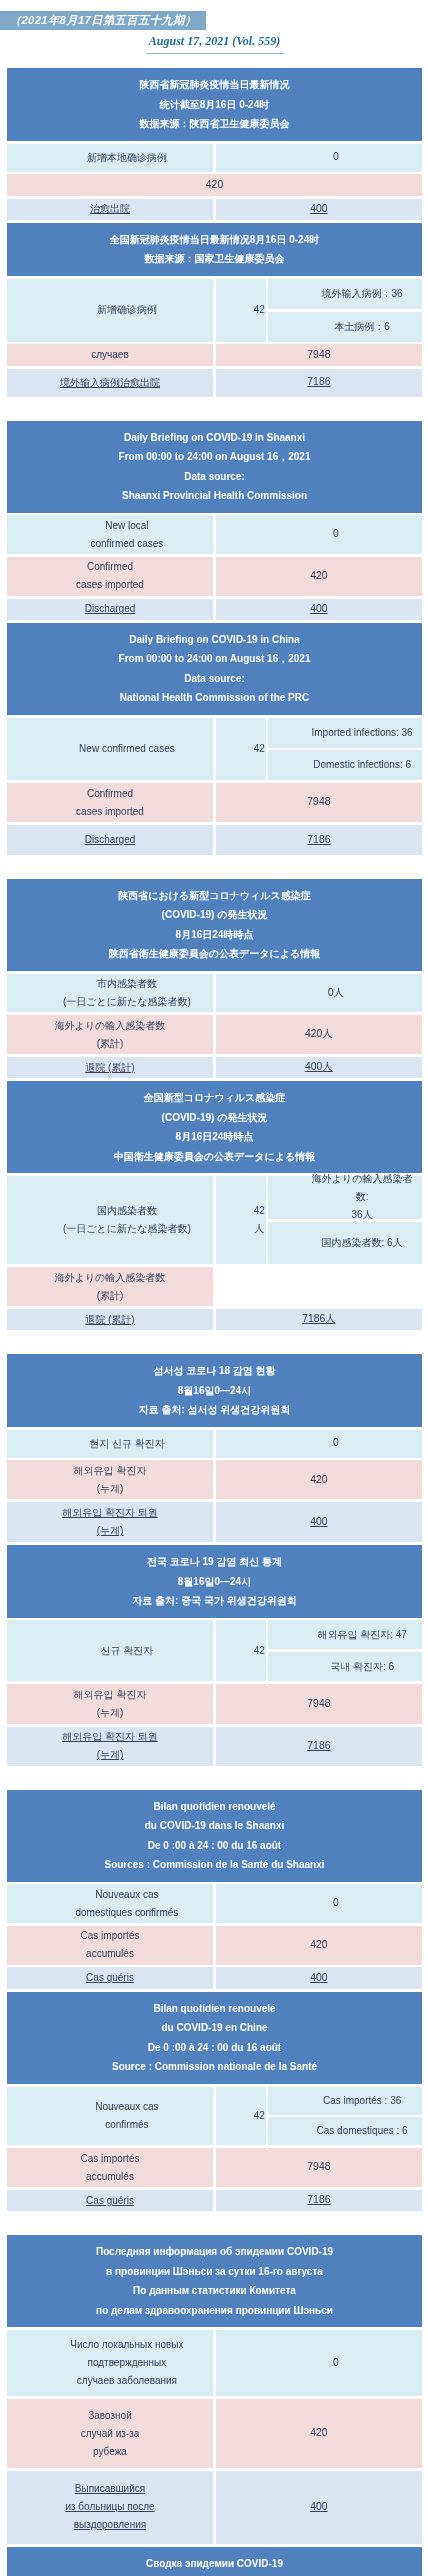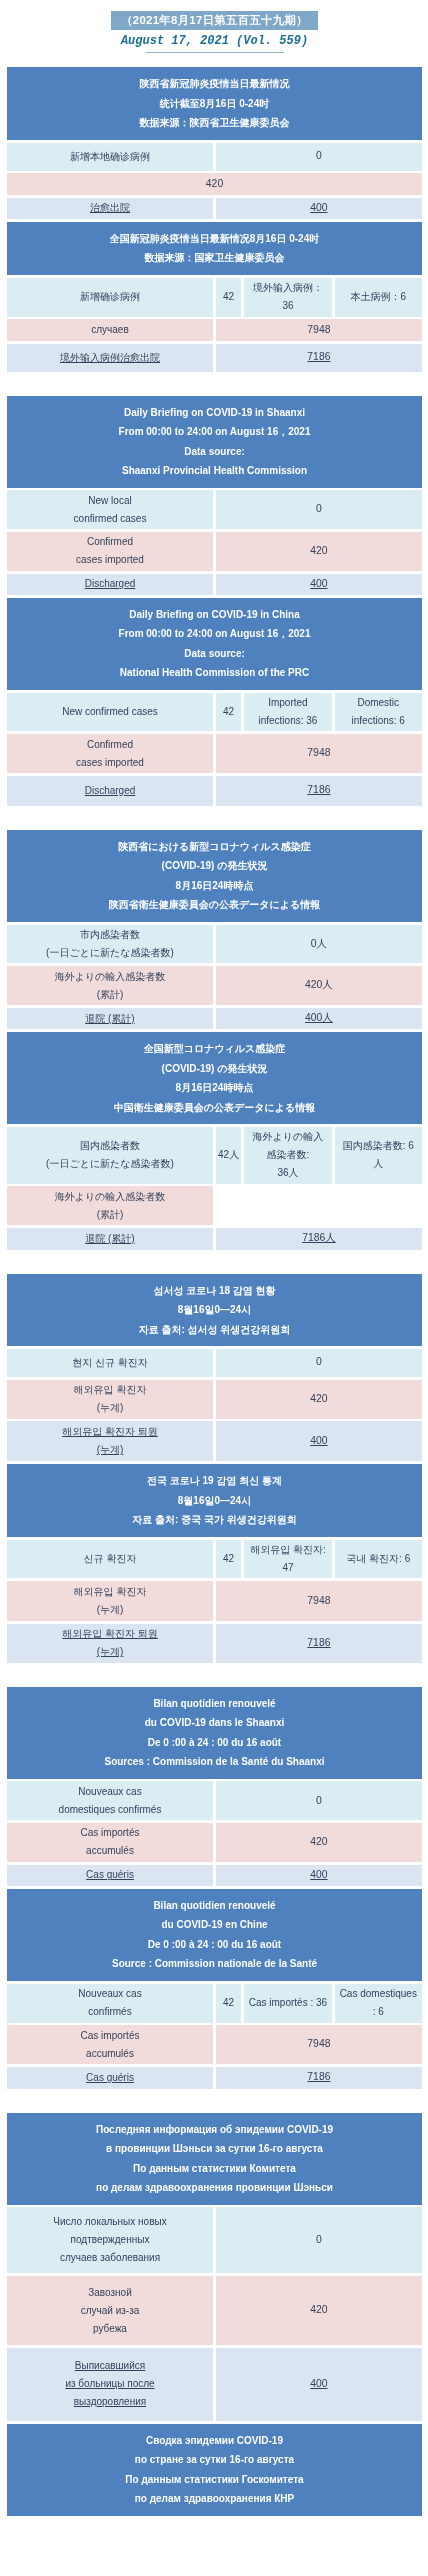--- a/index.html
+++ b/index.html
@@ -1,31 +1,31 @@
 <!DOCTYPE html>
 <html style="font-size:11px"><head>
 <meta charset="utf-8">
 <style>
   html,body{margin:0;padding:0;background:#fff;}
   body{width:429px;font-family:"Liberation Sans","DejaVu Sans",sans-serif;color:#33425C;padding-top:11px;}
-  .banner-wrap{display:flex;justify-content:center;}
+  .banner-wrap{display:flex;justify-content:flex-start;font-style:italic;}
   .banner{background:#7EA7C8;color:#fff;font-size:11.4px;font-weight:bold;padding:2.1px 9.7px;letter-spacing:0.3px;}
-  .dateline{margin-top:4.2px;text-align:center;font-family:Liberation Mono, monospace;font-style:italic;font-weight:bold;font-size:12px;color:#1A6F97;}
+  .dateline{margin-top:4.2px;text-align:center;font-family:Liberation Serif, serif;font-style:italic;font-weight:bold;font-size:12px;color:#1A6F97;}
   .date-underline{width:138px;height:1.4px;background:#93B5CC;margin:3.5px auto 0;}
   .block{margin:0 7px 24px;display:flex;flex-direction:column;gap:2.8px;background:#fff;}
   .block.first{margin-top:14px;border-radius:24px;}
   .thead{background:#4E81BD;color:#fff;font-weight:bold;font-size:10px;line-height:1.95;text-align:center;padding:7px 5.5px;white-space:pre-line;}
   .row{display:flex;gap:2.8px;align-items:stretch;}
   .c{display:flex;align-items:center;justify-content:center;text-align:center;white-space:pre-line;font-size:10px;line-height:1.8;padding:1.4px 4.2px;box-sizing:border-box;}
   .lab{flex:0 0 206px;}
   .val{flex:1;font-size:10.4px;}
   .tot{flex:0 0 25.6px;padding:1.4px 0.7px;font-size:10px;}
-  .rsub{flex:1;display:flex;flex-direction:row;gap:2.8px;}
+  .rsub{flex:1;display:flex;flex-direction:column;gap:2.8px;}
   .rsub .c{flex:1;}
-  .bg1{background:#D9EDF3;}
+  .bg1{background:#D9EDF3;padding-left:38px;}
   .bg2{background:#F2DCDB;}
   .bg3{background:#DBE5F1;text-decoration:underline;}
 </style>
 </head>
 <body>
 
 <div class="banner-wrap">
   <div class="banner">（2021年8月17日第五百五十九期）</div>
 </div>
 <div class="dateline">August 17, 2021 (Vol. 559)</div>

